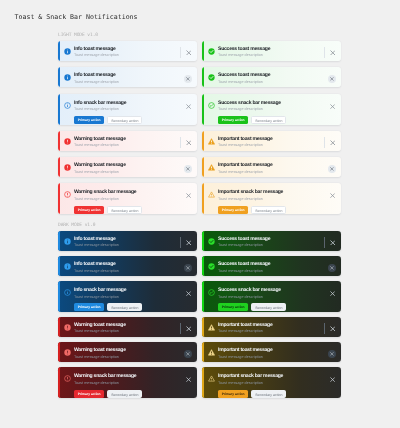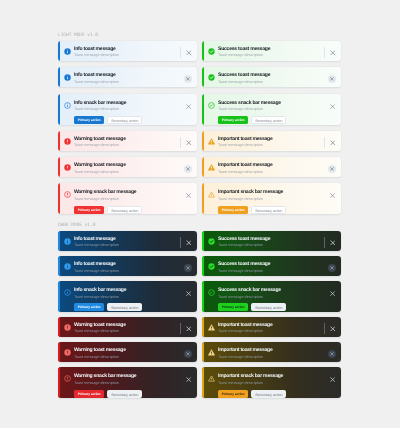--- a/index.html
+++ b/index.html
@@ -86,20 +86,21 @@
 .m-light .ico{--glyph:#fff}
 .m-dark.v-info    .ico{--glyph:#0d3c64}
 .m-dark.v-success .ico{--glyph:#07400c}
 .m-dark.v-error   .ico{--glyph:#5d1417}
 .m-dark.v-warning .ico{--glyph:#4a3b08}
 </style>
 </head>
 <body>
 
 <div class="page">
+  <div class="page-title">Toast &amp; Snack Bar Notifications</div>
   <div class="section light" style="top:41px">
     <div class="section-label">LIGHT MODE v1.0</div>
     <div class="grid">
       <div class="col">
 <div class="toast v-info m-light s-divider">
   <div class="accent"></div>
   <div class="ico">
               <svg viewBox="0 0 16 16">
                 <circle cx="8" cy="8" r="7.3" fill="currentColor"></circle>
                 <rect x="7.2" y="6.8" width="1.6" height="5.3" rx=".8" fill="var(--glyph)"></rect>

